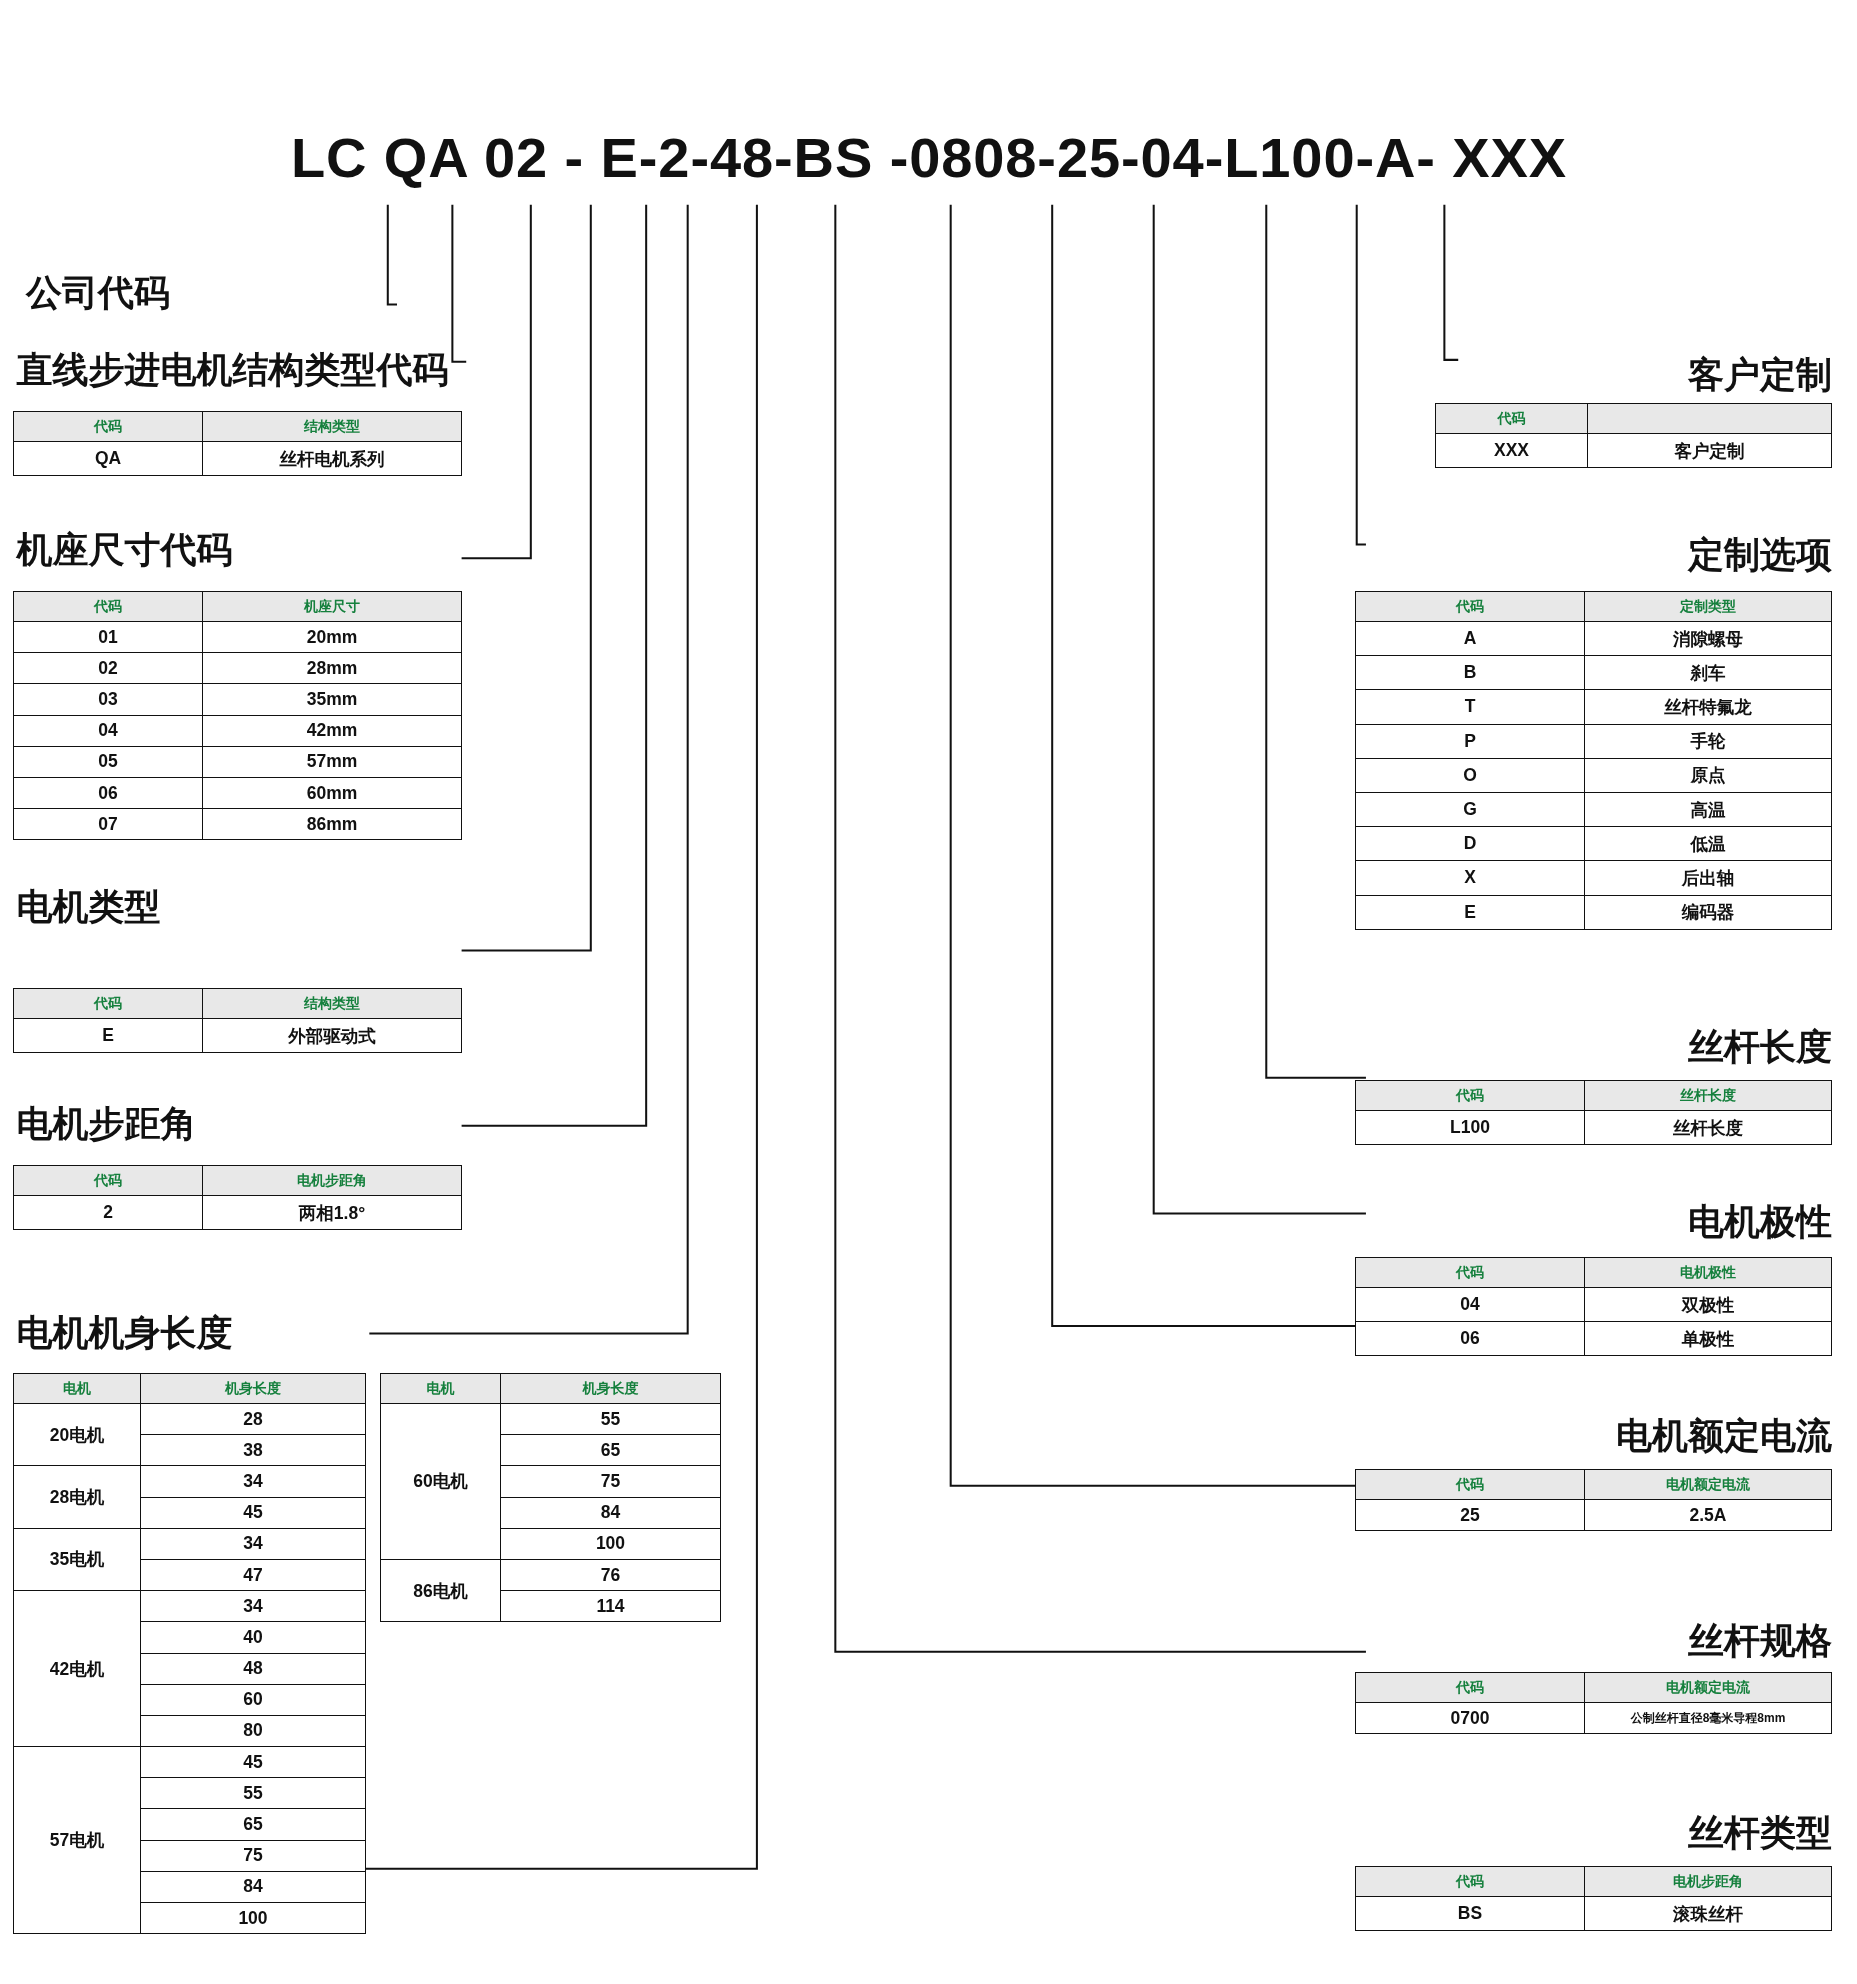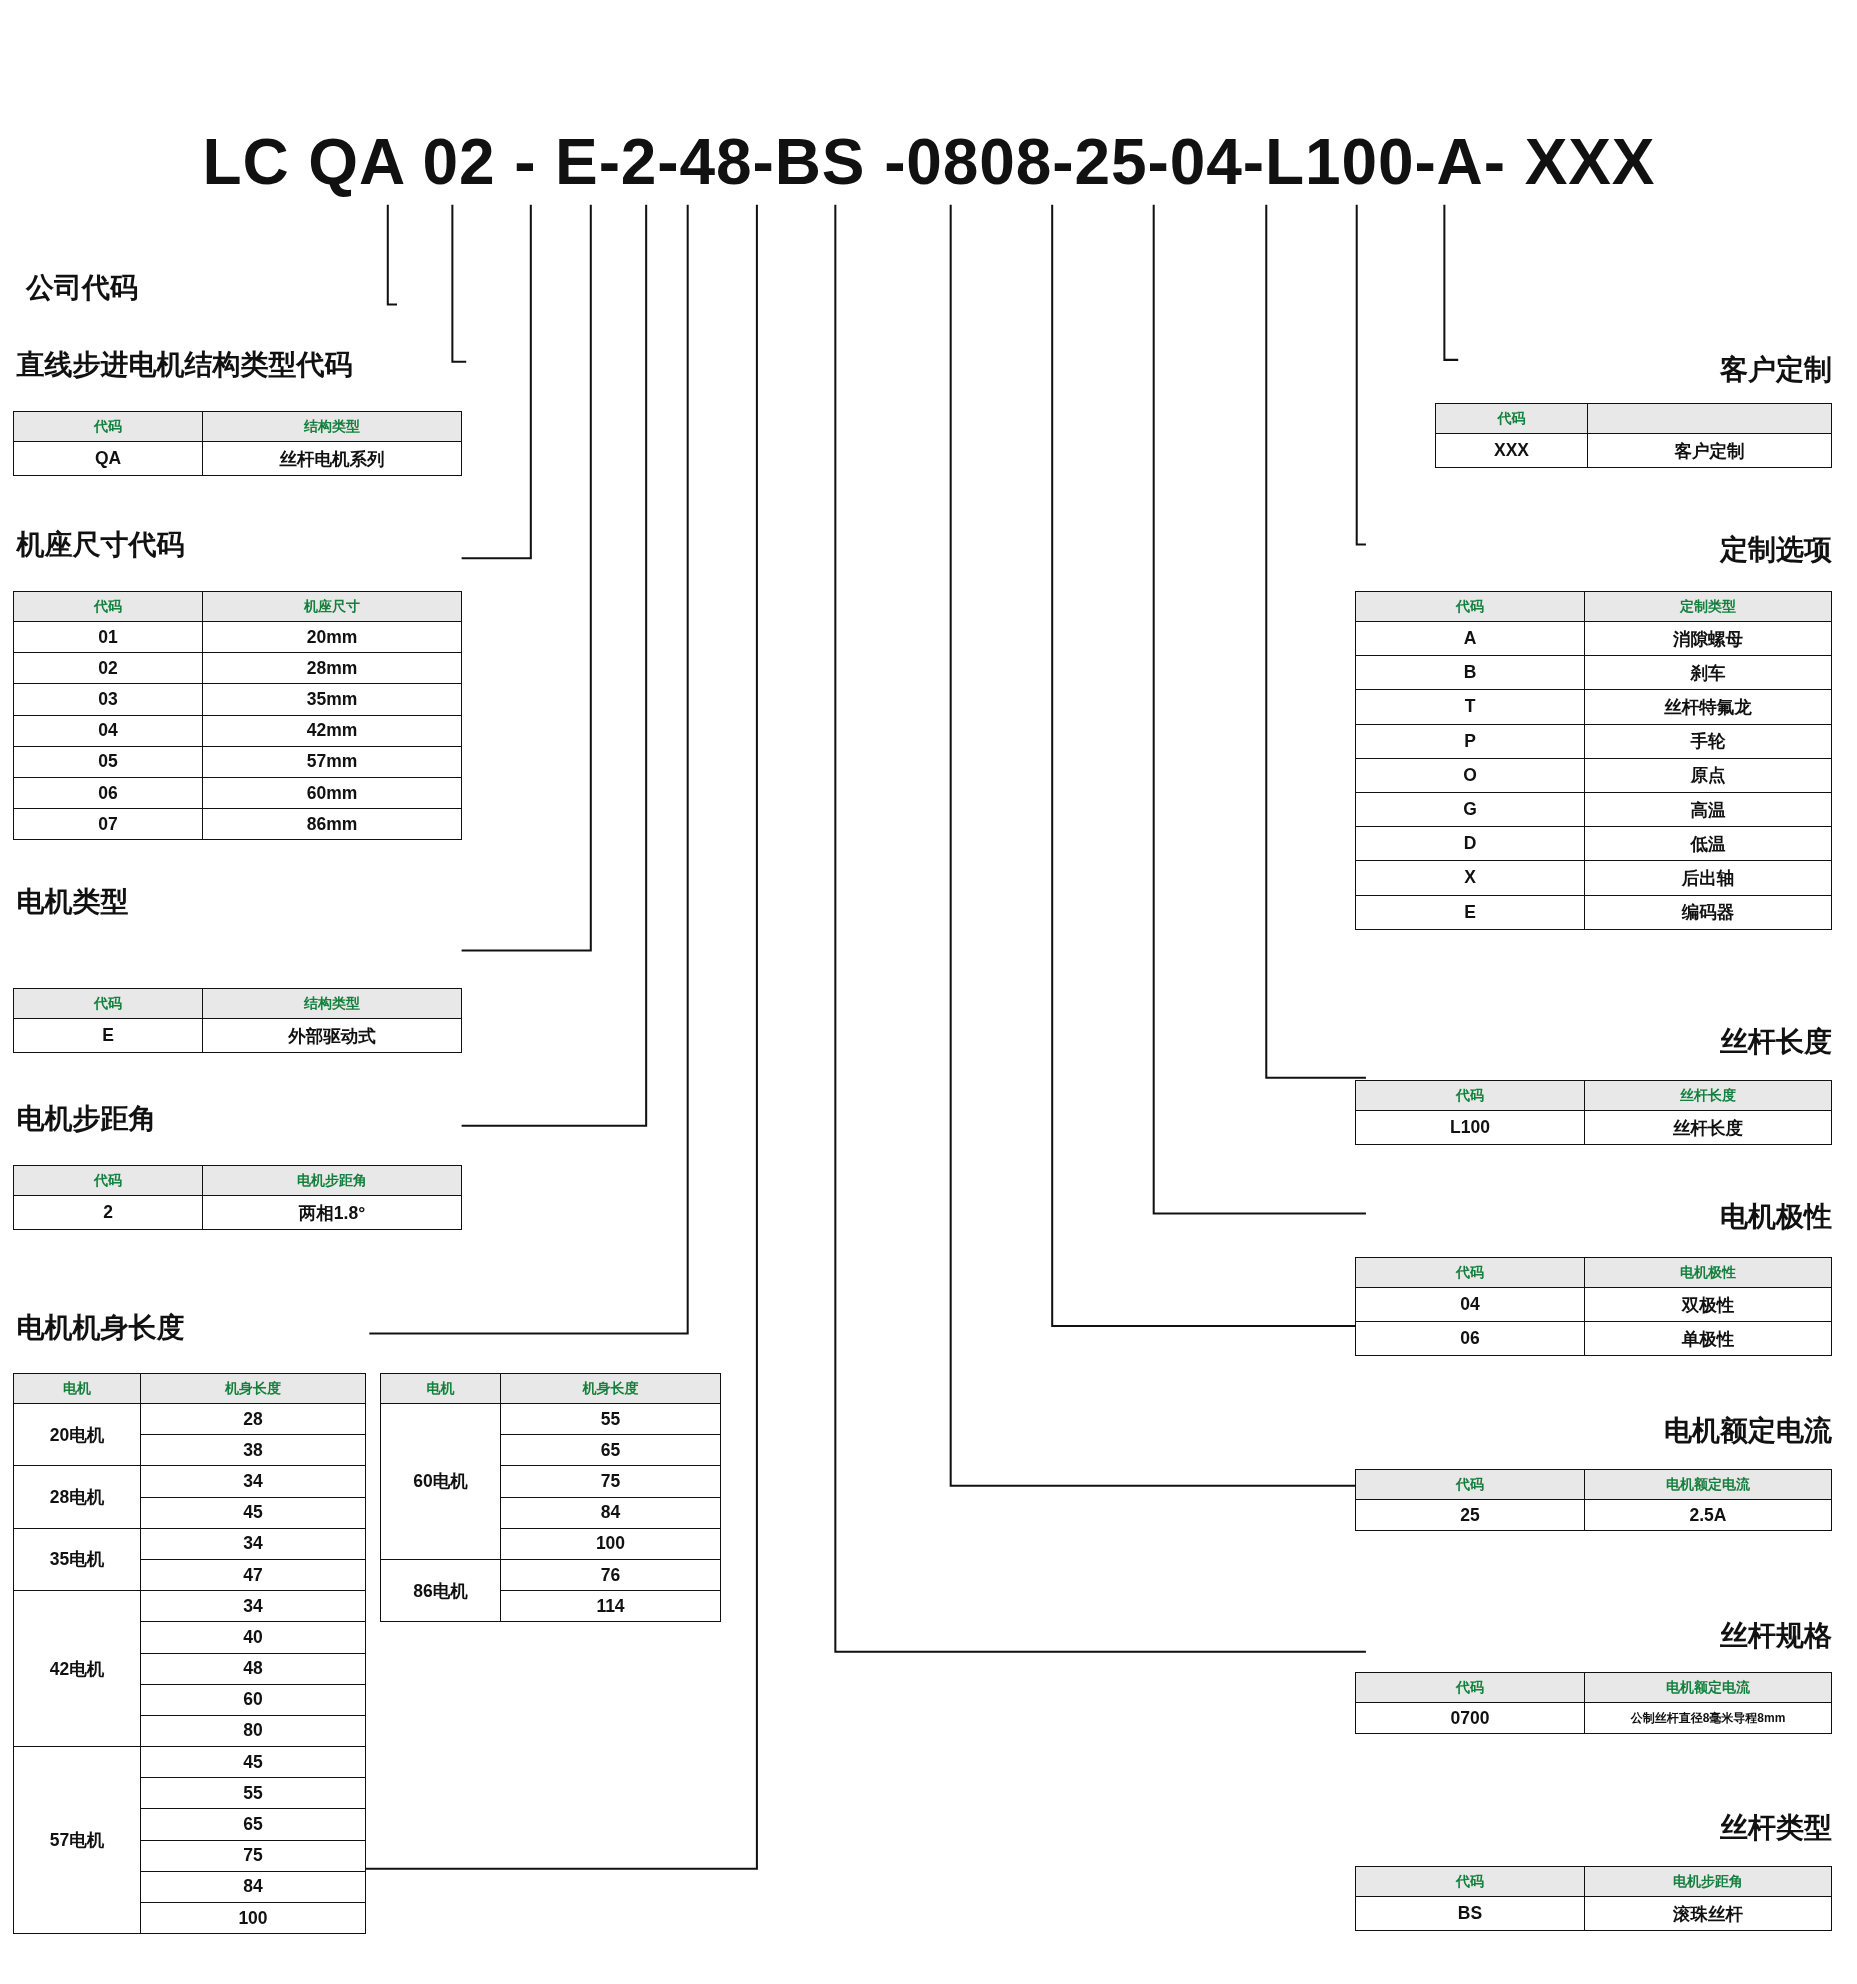--- a/index.html
+++ b/index.html
@@ -16,39 +16,39 @@
     overflow: hidden;
   }
 
   
   #title {
     position: absolute;
     top: 125px;
     left: 0;
     width: 1858px;
     text-align: center;
-    font-size: 64px;
+    font-size: 56px;
     font-weight: bold;
     letter-spacing: 0.9px;
     color: #111;
     white-space: nowrap;
   }
 
   
   #leaders {
     position: absolute;
     top: 0; left: 0;
     width: 1858px; height: 1984px;
     pointer-events: none;
   }
 
   
   .heading {
     position: absolute;
-    font-size: 28px;
+    font-size: 36px;
     font-weight: bold;
     color: #111;
     white-space: nowrap;
   }
   .heading.right { text-align: right; }
 
   
   table.codetbl {
     position: absolute;
     border-collapse: collapse;

